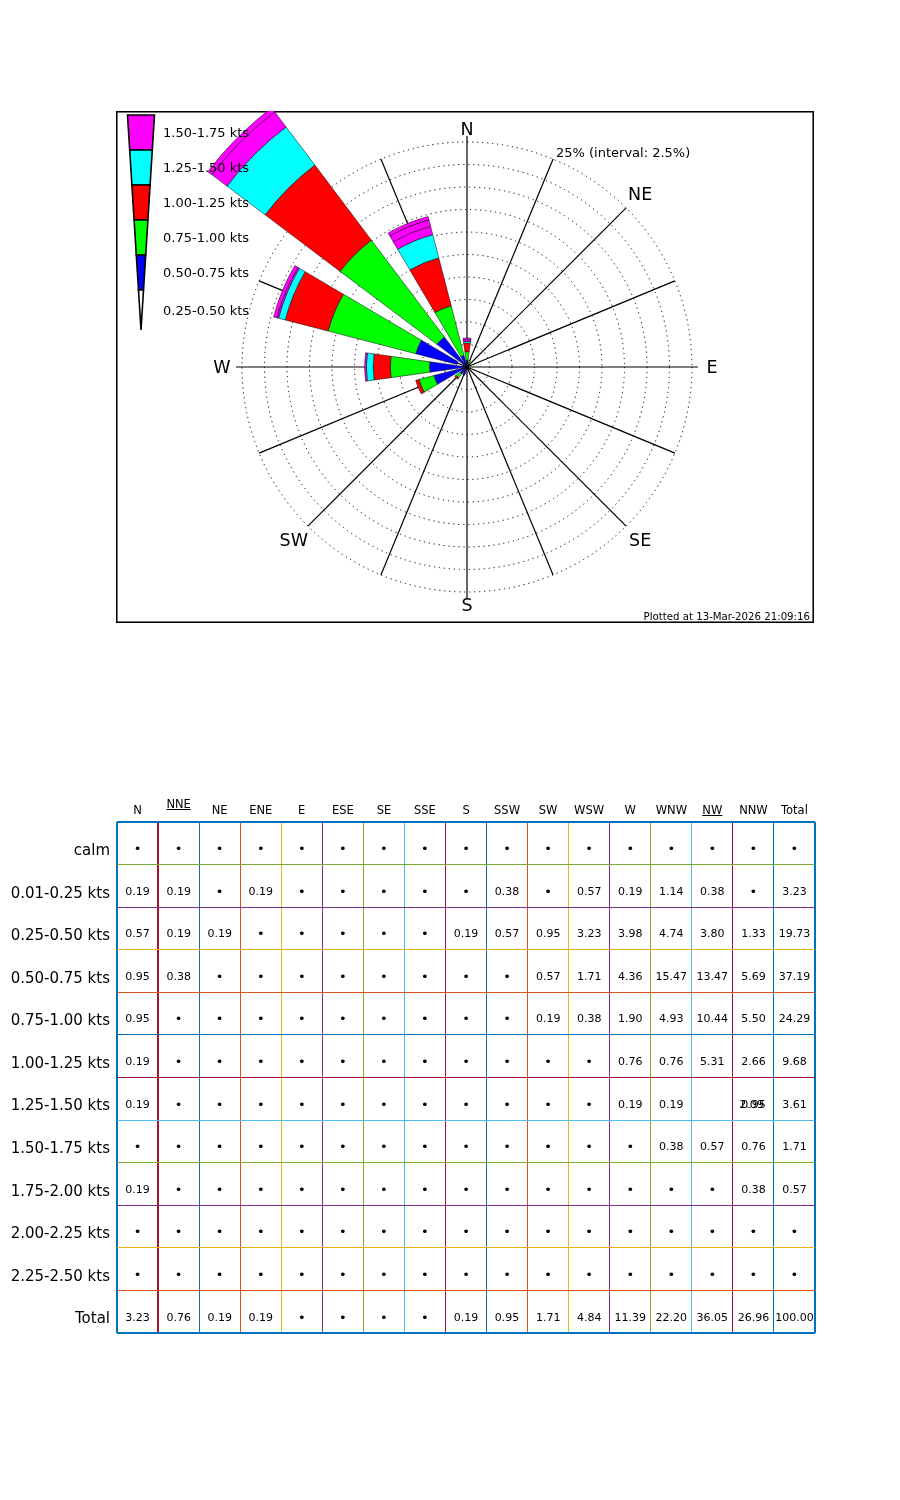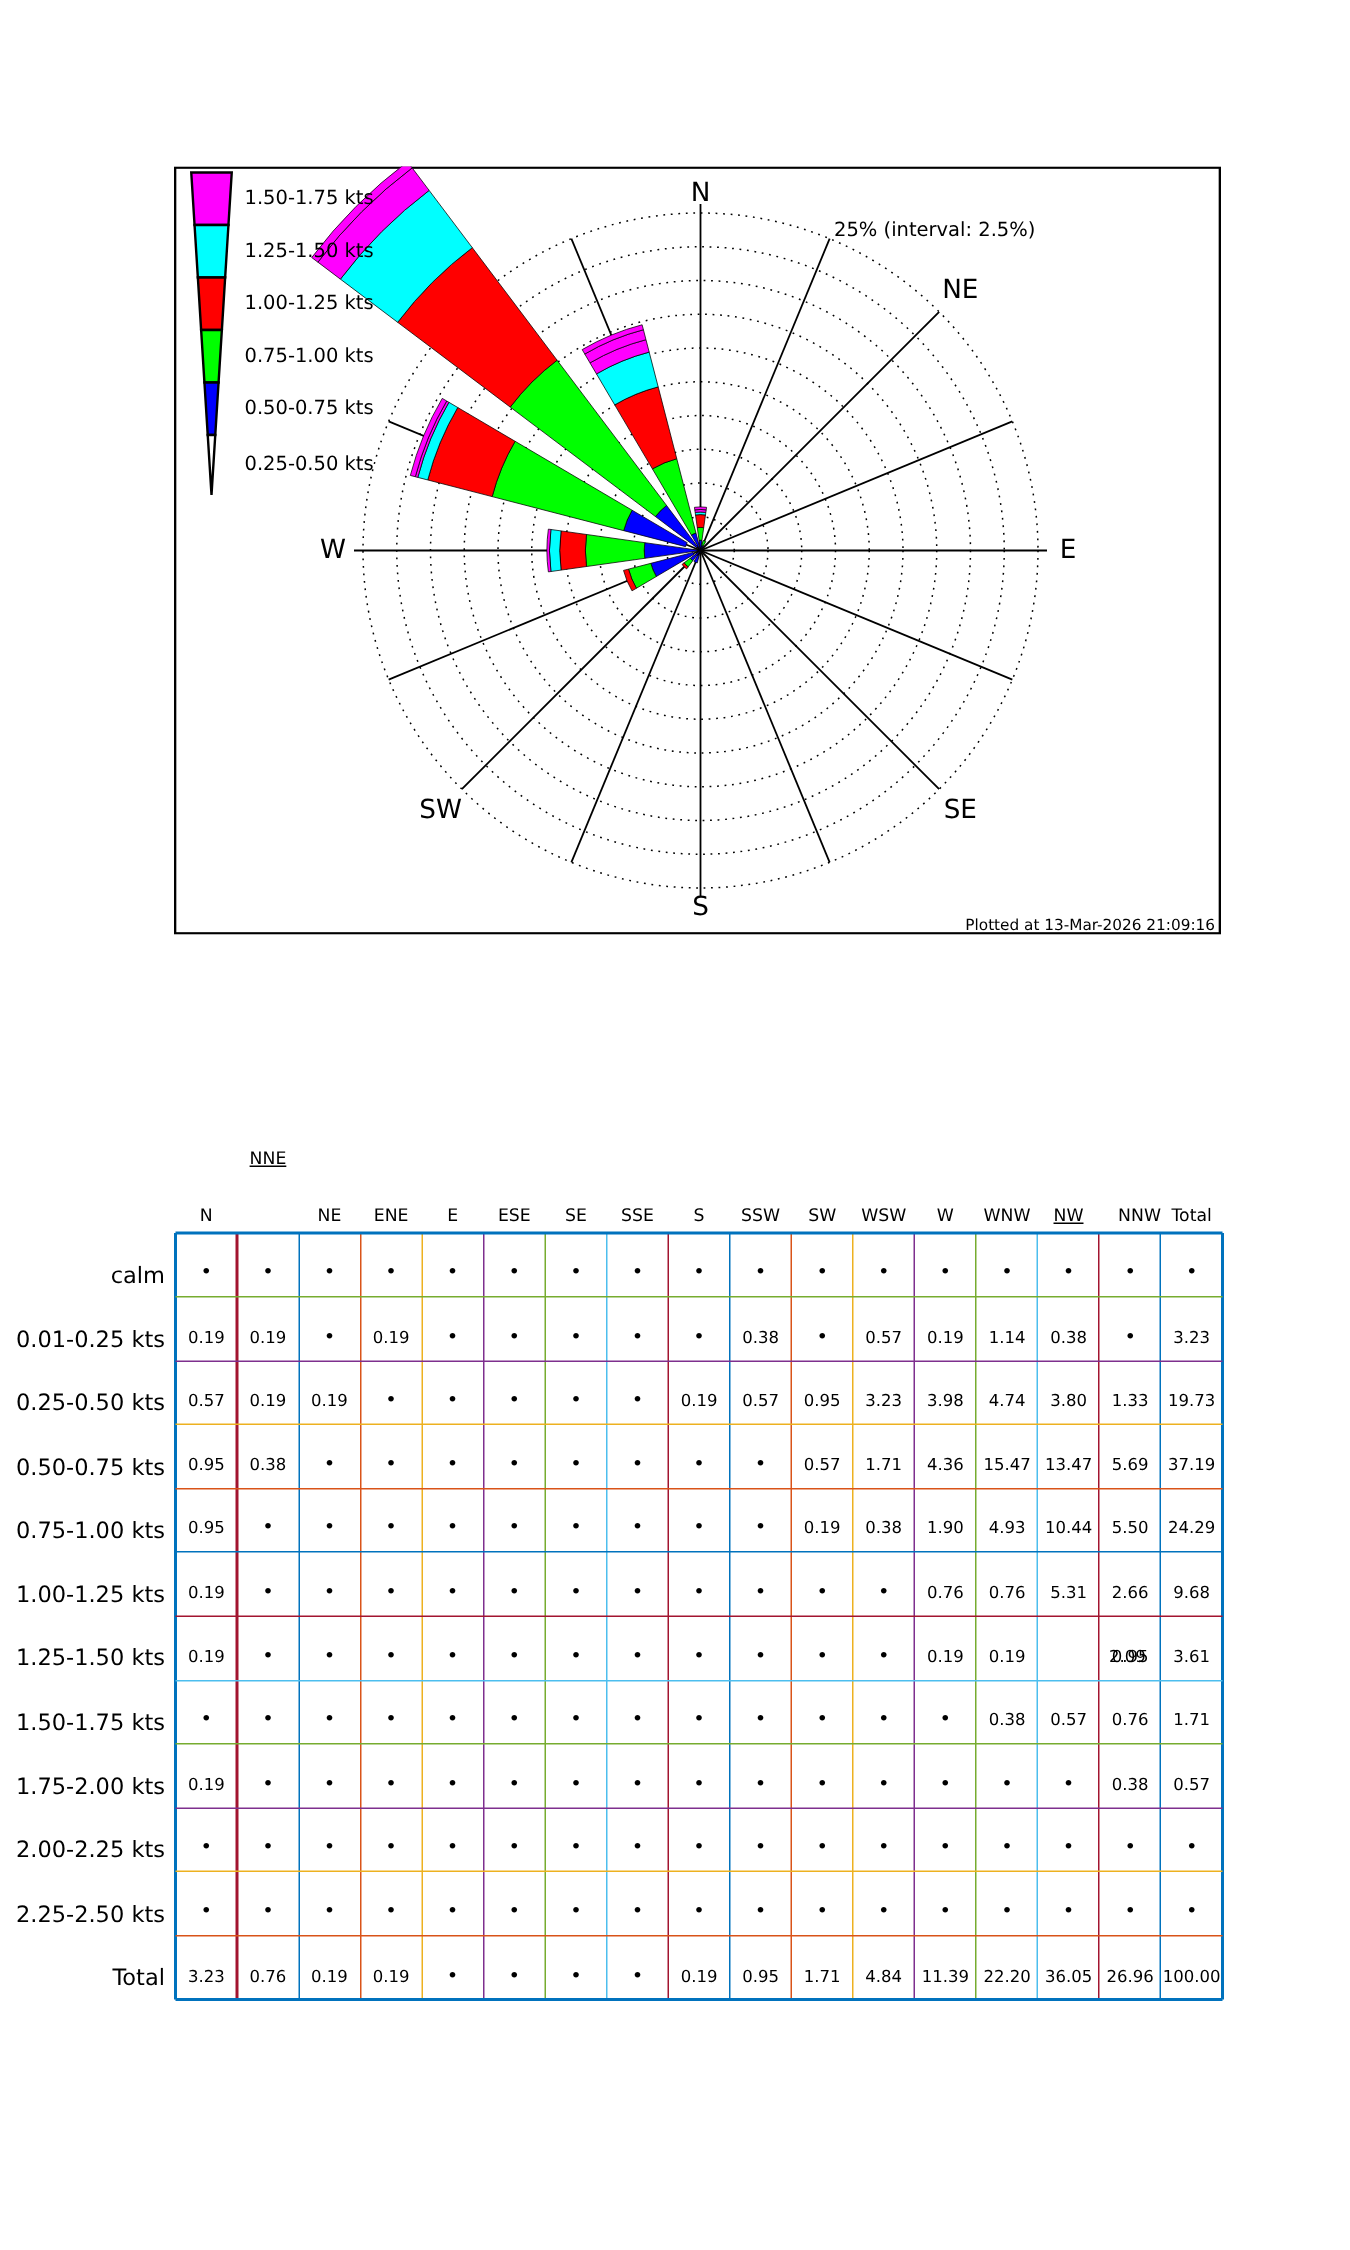--- a/index.html
+++ b/index.html
@@ -107,35 +107,35 @@
       <text x="47" y="91.5" dominant-baseline="central" font-size="13" font-family="&quot;DejaVu Sans&quot;,sans-serif">1.00-1.25 kts</text>
       <polygon points="18.09,109.00 31.91,109.00 29.71,144.00 20.29,144.00" fill="#00FF00" stroke="#000" stroke-width="1.6"></polygon>
       <text x="47" y="126.5" dominant-baseline="central" font-size="13" font-family="&quot;DejaVu Sans&quot;,sans-serif">0.75-1.00 kts</text>
       <polygon points="20.29,144.00 29.71,144.00 27.51,179.00 22.49,179.00" fill="#0000FF" stroke="#000" stroke-width="1.6"></polygon>
       <text x="47" y="161.5" dominant-baseline="central" font-size="13" font-family="&quot;DejaVu Sans&quot;,sans-serif">0.50-0.75 kts</text>
       <polygon points="22.49,179.00 27.51,179.00 25.00,219.00 25.00,219.00" fill="#FFFFFF" stroke="#000" stroke-width="1.6"></polygon>
       <text x="47" y="199" dominant-baseline="central" font-size="13" font-family="&quot;DejaVu Sans&quot;,sans-serif">0.25-0.50 kts</text>
     </svg>
   <div id="table-area" class="abs" style="left:0;top:0;width:900px;height:1500px;">
       <div class="th" style="left:117.0px;top:802px;width:41.1px;">N</div>
-      <div class="th" style="left:158.1px;top:764px;width:41.1px;text-decoration:underline;">NNE</div>
+      <div class="th" style="left:158.1px;top:796px;width:41.1px;text-decoration:underline;">NNE</div>
       <div class="th" style="left:199.1px;top:802px;width:41.1px;">NE</div>
       <div class="th" style="left:240.2px;top:802px;width:41.1px;">ENE</div>
       <div class="th" style="left:281.2px;top:802px;width:41.1px;">E</div>
       <div class="th" style="left:322.3px;top:802px;width:41.1px;">ESE</div>
       <div class="th" style="left:363.4px;top:802px;width:41.1px;">SE</div>
       <div class="th" style="left:404.4px;top:802px;width:41.1px;">SSE</div>
       <div class="th" style="left:445.5px;top:802px;width:41.1px;">S</div>
       <div class="th" style="left:486.5px;top:802px;width:41.1px;">SSW</div>
       <div class="th" style="left:527.6px;top:802px;width:41.1px;">SW</div>
       <div class="th" style="left:568.6px;top:802px;width:41.1px;">WSW</div>
       <div class="th" style="left:609.7px;top:802px;width:41.1px;">W</div>
       <div class="th" style="left:650.8px;top:802px;width:41.1px;">WNW</div>
       <div class="th" style="left:691.8px;top:802px;width:41.1px;text-decoration:underline;">NW</div>
-      <div class="th" style="left:732.9px;top:802px;width:41.1px;text-align:right;">NNW</div>
+      <div class="th" style="left:732.9px;top:802px;width:41.1px;">NNW</div>
       <div class="th" style="left:773.9px;top:802px;width:41.1px;">Total</div>
       <div class="rowlabel" style="left:0px;top:839.9px;width:110px;">calm</div>
       <div class="rowlabel" style="left:0px;top:882.5px;width:110px;">0.01-0.25 kts</div>
       <div class="rowlabel" style="left:0px;top:925.1px;width:110px;">0.25-0.50 kts</div>
       <div class="rowlabel" style="left:0px;top:967.6px;width:110px;">0.50-0.75 kts</div>
       <div class="rowlabel" style="left:0px;top:1010.2px;width:110px;">0.75-1.00 kts</div>
       <div class="rowlabel" style="left:0px;top:1052.8px;width:110px;">1.00-1.25 kts</div>
       <div class="rowlabel" style="left:0px;top:1095.4px;width:110px;">1.25-1.50 kts</div>
       <div class="rowlabel" style="left:0px;top:1138.0px;width:110px;">1.50-1.75 kts</div>
       <div class="rowlabel" style="left:0px;top:1180.6px;width:110px;">1.75-2.00 kts</div>

